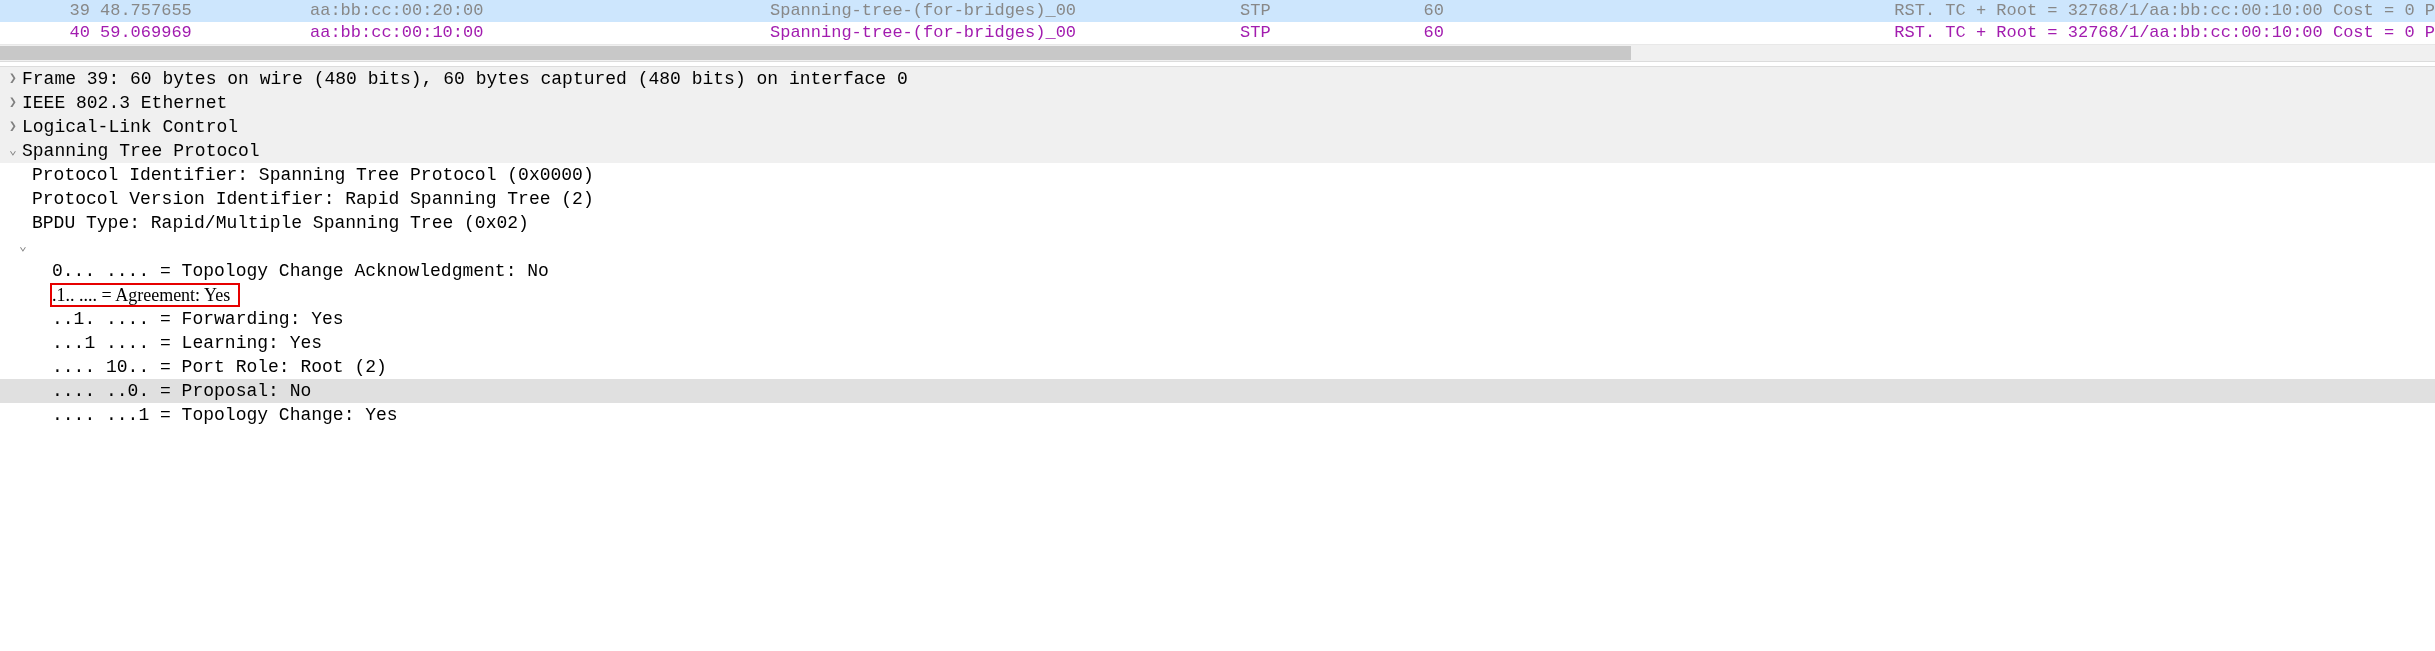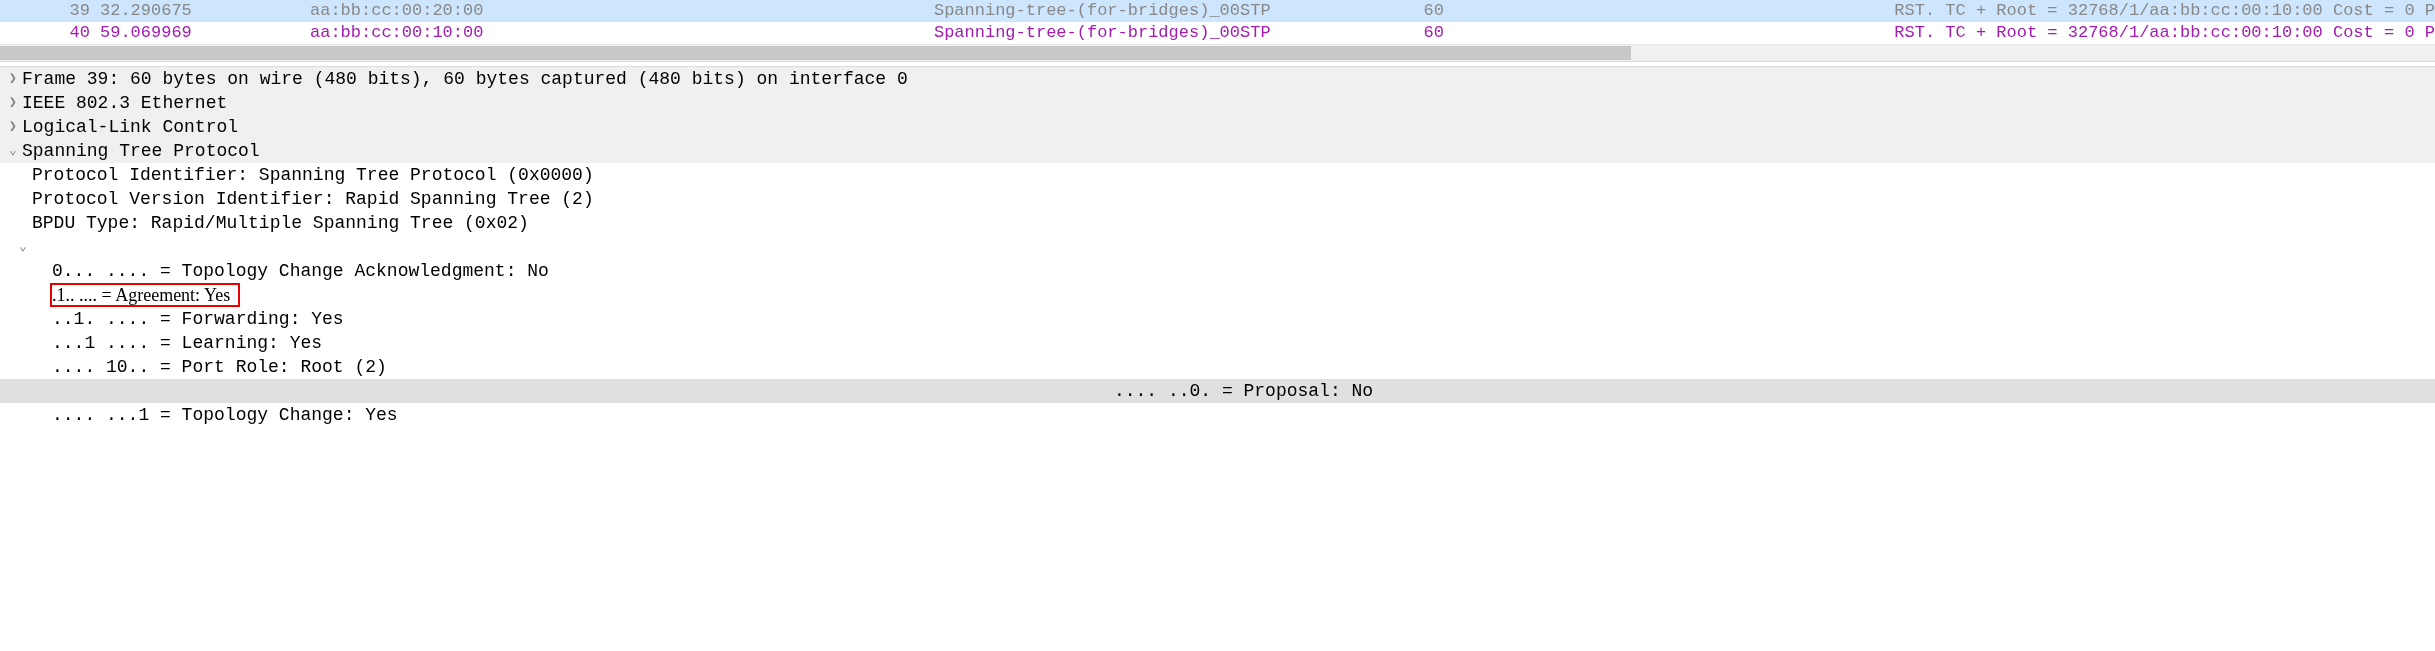--- a/index.html
+++ b/index.html
@@ -22,21 +22,21 @@
     color: #a21caf;
     font-size: 17px;
   }
   .packet-row.selected {
     background: #cde6fd;
     color: #888;
   }
   .col-no    { width: 100px; text-align: right; padding-right: 10px;}
   .col-time  { width: 210px; text-align: left; }
   .col-src   { width: 460px; text-align: left; }
-  .col-dst   { width: 470px; text-align: right; }
+  .col-dst   { width: 470px; text-align: left; }
   .col-proto { width: 160px; text-align: left; }
   .col-len   { width: 50px;  text-align: right; padding-right:6px;}
   .col-info  { flex: 1; text-align: right; }
 
   .hscroll-track {
     height: 17px;
     background: #f0f0f0;
     position: relative;
     border-top: 1px solid #e8e8e8;
   }
@@ -61,21 +61,21 @@
     font-size: 18px;
     line-height: 24px;
   }
   .tree-row {
     display: flex;
     align-items: center;
     height: 24px;
     padding-left: 4px;
   }
   .tree-row.top { background: #f0f0f0; }
-  .tree-row.flag-sel { background: #e0e0e0; justify-content: center; }
+  .tree-row.flag-sel { background: #e0e0e0; }
   .caret {
     width: 18px;
     text-align: center;
     color: #808080;
     font-size: 13px;
     user-select: none;
   }
   .indent1 { padding-left: 28px; }
   .indent2 { padding-left: 48px; } 
   .label { white-space: pre; }
@@ -88,21 +88,21 @@
     align-items: center;
     font-family: Liberation Serif, serif;
   }
 </style>
 </head>
 <body>
 
 <div class="packet-list">
   <div class="packet-row selected">
     <span class="col-no">39</span>
-    <span class="col-time">32.290675</span>
+    <span class="col-time">48.757655</span>
     <span class="col-src">aa:bb:cc:00:20:00</span>
     <span class="col-dst">Spanning-tree-(for-bridges)_00</span>
     <span class="col-proto">STP</span>
     <span class="col-len">60</span>
     <span class="col-info">RST. TC + Root = 32768/1/aa:bb:cc:00:10:00  Cost = 0  P</span>
   </div>
   <div class="packet-row">
     <span class="col-no">40</span>
     <span class="col-time">59.069969</span>
     <span class="col-src">aa:bb:cc:00:10:00</span>

